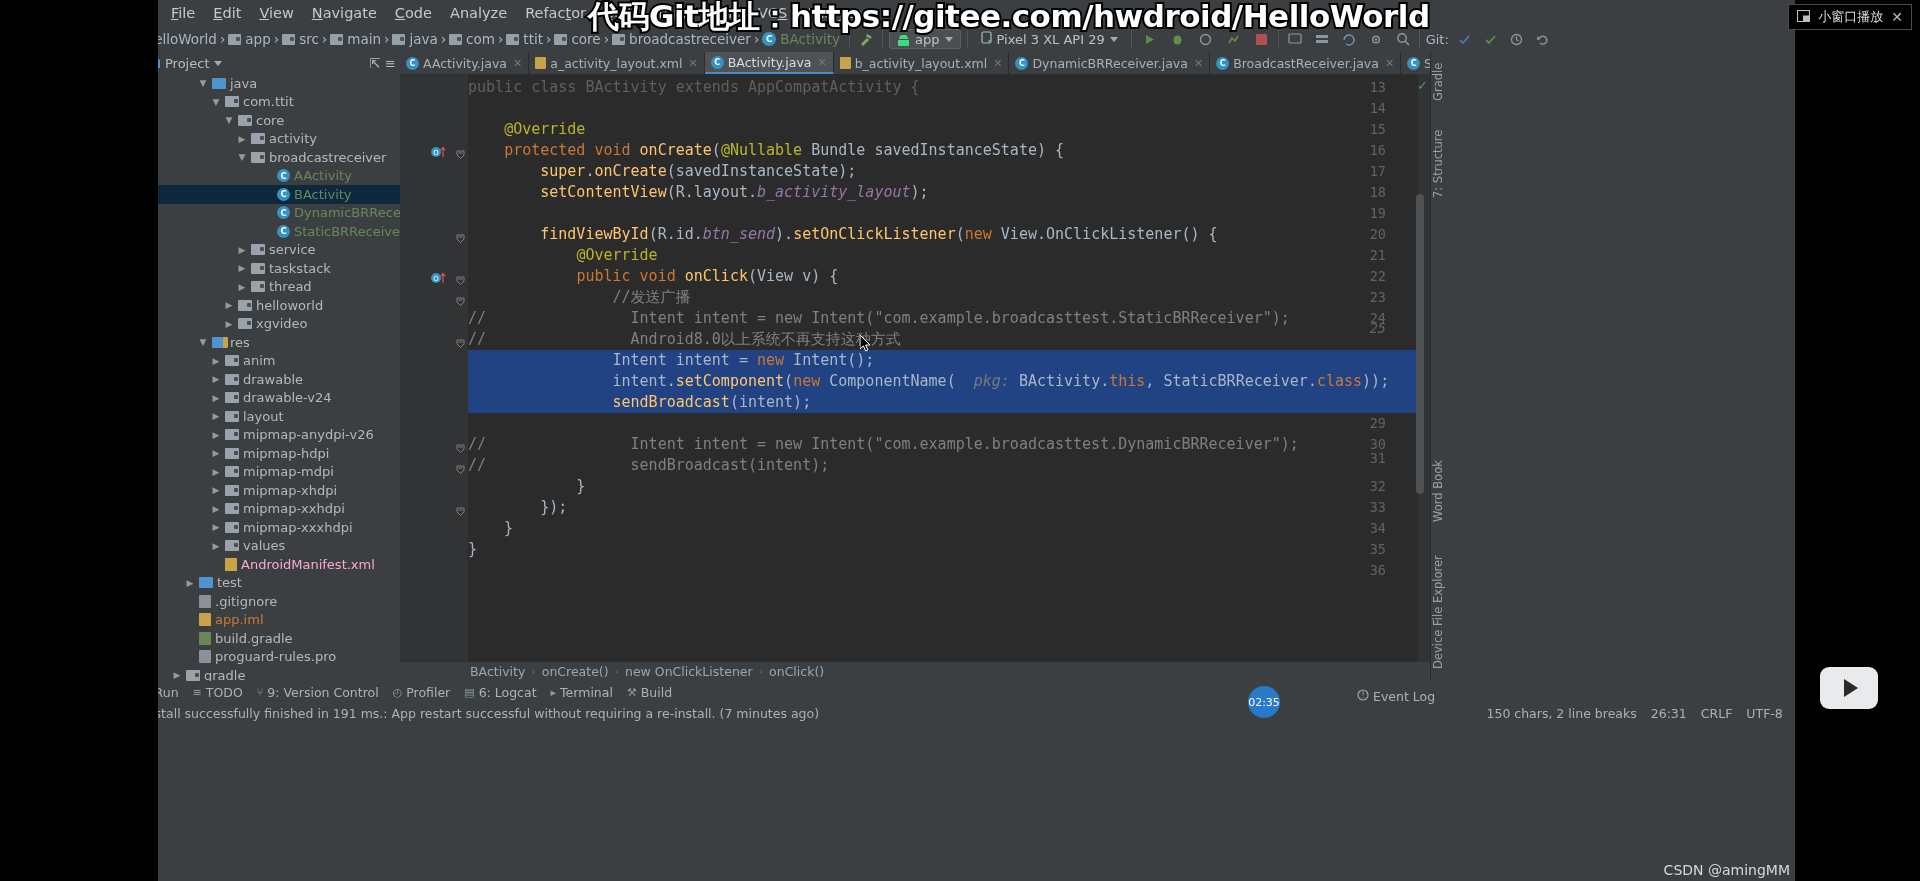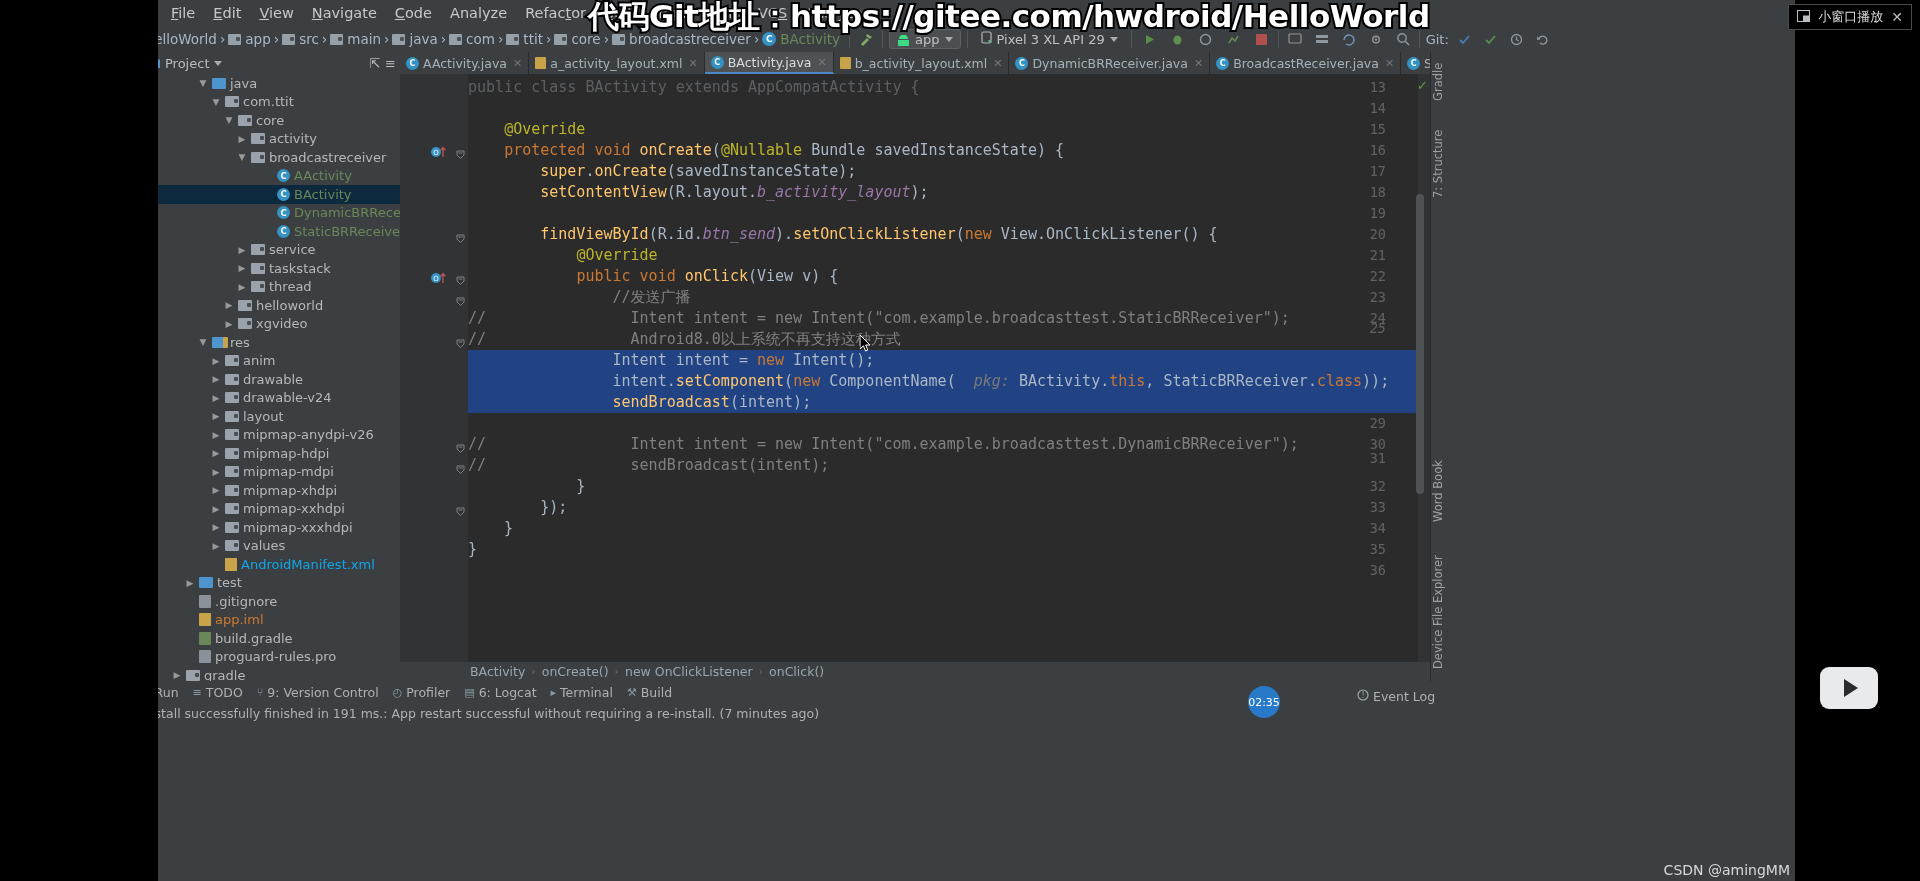--- a/index.html
+++ b/index.html
@@ -47,21 +47,21 @@
   .projpanel{position:absolute;left:142px;top:52px;width:258px;height:629px;background:#3c3f41;}
   .projhdr{height:22px;display:flex;align-items:center;gap:5px;padding:0 4px;font-size:13px;color:#bbb;}
   .tree{position:absolute;top:22px;left:0;right:0;bottom:0;font-size:13px;overflow:hidden;}
   .trow{height:18.5px;display:flex;align-items:center;gap:4px;white-space:nowrap;padding-left:4px;}
   .trow.sel{background:#0d293e;}
   .arrow{width:10px;font-size:9px;color:#999;flex:0 0 10px;text-align:center;}
   .arrow.r:before{content:"\25B6";}
   .arrow.d:before{content:"\25BC";}
   .tlabel{color:#b7b7b7;}
   .tlabel.green{color:#6a8759;}
-  .tlabel.blue{color:#0ea5e9;}
+  .tlabel.blue{color:#f9a8d4;}
   .tlabel.orange{color:#cc7832;}
   .ficon{width:14px;height:11px;background:#9aa3ab;border-radius:1px;position:relative;flex:0 0 14px;}
   .ficon:after{content:"";position:absolute;right:1px;top:3px;width:4px;height:4px;background:#4a4e50;border-radius:1px;}
   .ficon.blue{background:#4e94ce;}
   .ficon.blue:after{display:none;}
   .ficon.res{background:#4e94ce;}
   .ficon.res:after{content:"";right:-2px;top:0;width:5px;height:11px;background:#c8a34a;border-radius:1px;}
   .cic{width:13px;height:13px;border-radius:50%;background:#3592c4;color:#fff;font-size:8.5px;
      display:inline-flex;align-items:center;justify-content:center;font-weight:bold;flex:0 0 13px;}
   .xmlic{width:12px;height:13px;background:#8a9199;position:relative;flex:0 0 12px;}
@@ -713,20 +713,28 @@
         <span>Build</span>
       </div>
     </div>
 
   <div class="statusbar">
     <span style="margin-right:6px;">
       <svg width="11" height="11" viewBox="0 0 11 11">
           <rect x="0.5" y="0.5" width="10" height="10" fill="none" stroke="#888" stroke-width="1"></rect>
         </svg></span>
     <span>Install successfully finished in 191 ms.: App restart successful without requiring a re-install. (7 minutes ago)</span>
+    <div class="sb-right">
+      <span>150 chars, 2 line breaks</span>
+      <span>26:31</span>
+      <span>CRLF</span>
+      <span>UTF-8</span>
+      <span>4 spaces</span>
+      <span>Git: ma</span>
+    </div>
   </div>
   <div style="position:absolute;left:1357px;top:689px;display:flex;align-items:center;gap:4px;font-size:12.5px;color:#b0b0b0;z-index:20;">
     <span>
       <svg width="12" height="12" viewBox="0 0 12 12">
           <circle cx="6" cy="6" r="5" fill="none" stroke="#9aa7b0" stroke-width="1.2"></circle>
           <text x="6" y="9" font-size="8" fill="#9aa7b0" text-anchor="middle">!</text>
         </svg></span>
     <span>Event Log</span>
   </div>
 

